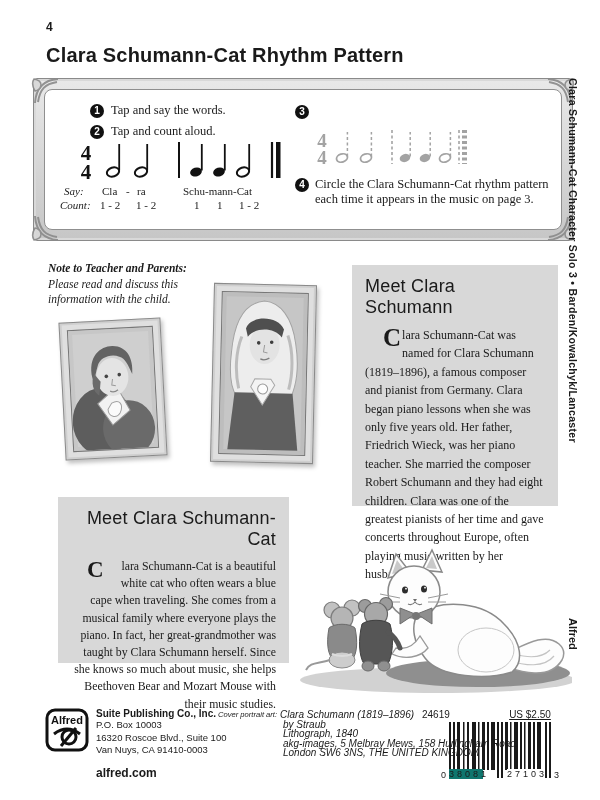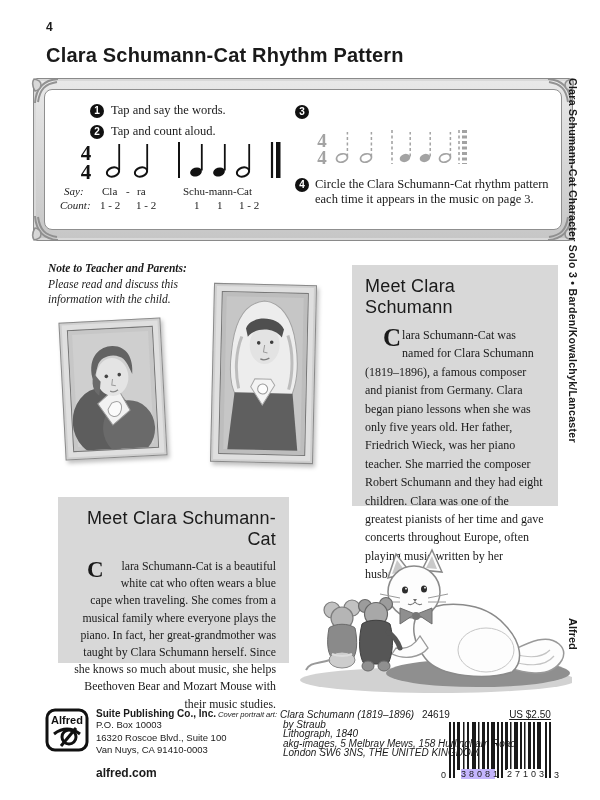--- a/index.html
+++ b/index.html
@@ -319,16 +319,16 @@
         <rect x="79" y="0" width="2" height="48"></rect>
       <rect x="83" y="0" width="1.5" height="48"></rect>
         <rect x="87" y="0" width="3" height="48"></rect>
       <rect x="92" y="0" width="2" height="48"></rect>
         <rect x="96" y="0" width="4" height="48"></rect>
       <rect x="104" y="0" width="2" height="56"></rect>
         <rect x="108" y="0" width="2" height="56"></rect>
     </g>
   </svg>
   <span class="abs bc-digit" style="left:0px;top:48px">0</span>
-  <span class="abs bc-digit" style="left:20px;top:47px;width:34px;text-align:center;letter-spacing:3px;background:#c4b5fd">38081</span>
+  <span class="abs bc-digit" style="left:8px;top:47px;width:34px;text-align:center;letter-spacing:3px;background:#0f766e">38081</span>
   <span class="abs bc-digit" style="left:66px;top:47px;width:36px;text-align:center;letter-spacing:3px;background:#fff">27103</span>
   <span class="abs bc-digit" style="left:113px;top:48px">3</span>
 </div>
 
 </body></html>

